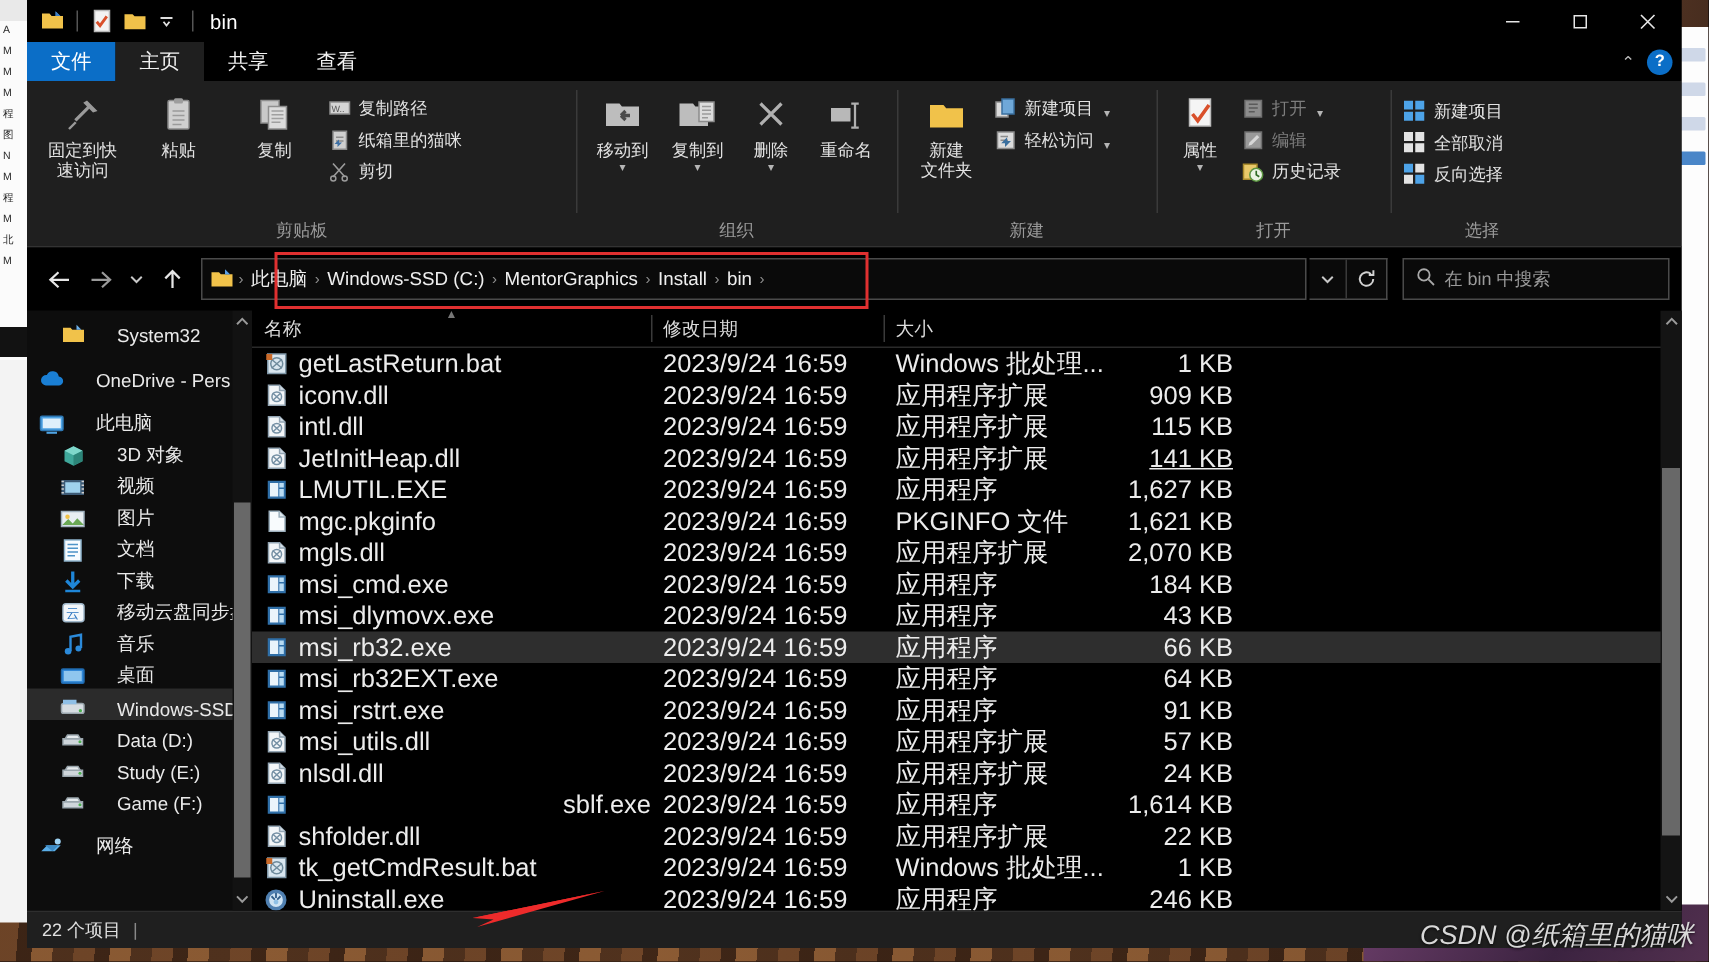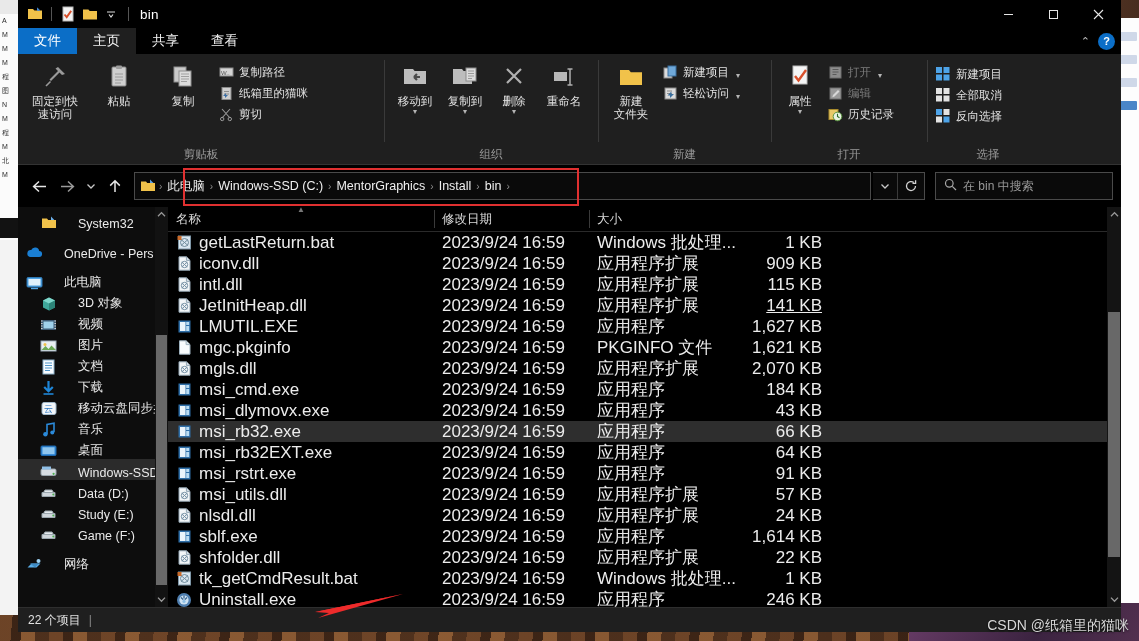--- a/index.html
+++ b/index.html
@@ -113,22 +113,22 @@
   .fname{display:flex;align-items:center;gap:7px;padding-left:8px;overflow:hidden;white-space:nowrap;}
   .fdate,.ftype{padding-left:8px;white-space:nowrap;overflow:hidden;}
   .fsize{text-align:right;padding-right:10px;white-space:nowrap;}
   .flscroll{position:absolute;right:0;top:0;width:14px;height:100%;background:#141414;}
   .flthumb{position:absolute;left:1px;width:12px;background:#686868;}
   
   .statusbar{height:24px;background:#1f1f1f;display:flex;align-items:center;
      padding-left:10px;font-size:12px;color:#e0e0e0;gap:8px;border-top:1px solid #2e2e2e;}
   .stsep{color:#888;}
   
-  .watermark{position:absolute;right:10px;bottom:6px;font-size:14px;color:#d8d8d8;
-     text-shadow:0 1px 2px rgba(0,0,0,.8);white-space:nowrap;}
+  .watermark{position:absolute;right:10px;bottom:6px;font-size:18px;color:#d8d8d8;
+     text-shadow:0 1px 2px rgba(0,0,0,.8);white-space:nowrap;font-style:italic;}
   
   svg.arrow{position:absolute;pointer-events:none;}
 </style>
 </head>
 <body>
 
 <div id="desktop">
   <div class="wall-strip"></div>
   <div class="purple"></div>
 </div>
@@ -958,21 +958,21 @@
                   <path d="M4.8 6l5.4 5M10.2 6l-5.4 5" stroke="#7590a4"></path>
                 </svg>
               </span>
               <span>nlsdl.dll</span>
             </div>
             <div class="fdate" style="width: 147px;">2023/9/24 16:59</div>
             <div class="ftype" style="width: 145px;">应用程序扩展</div>
             <div class="fsize" style="width: 80px;">24 KB</div>
           </div>
           <div class="frow">
-            <div class="fname" style="width: 258px;">
+            <div class="fname" style="width: 258px; justify-content: space-between;">
               <span style="width: 16px; height: 16px; display: inline-flex; align-items: center; justify-content: center; flex-shrink: 0;">
                 <svg width="15" height="15" viewBox="0 0 15 15">
                   <rect x="1.5" y="1.5" width="12" height="12" fill="#2f6fa8"></rect>
                   <rect x="3" y="3" width="5.5" height="9" fill="#eaf4fb"></rect>
                   <rect x="9.2" y="3" width="3" height="3" fill="#b9dbf2"></rect>
                   <rect x="9.2" y="7" width="3" height="5" fill="#b9dbf2"></rect>
                 </svg>
               </span>
               <span>sblf.exe</span>
             </div>

